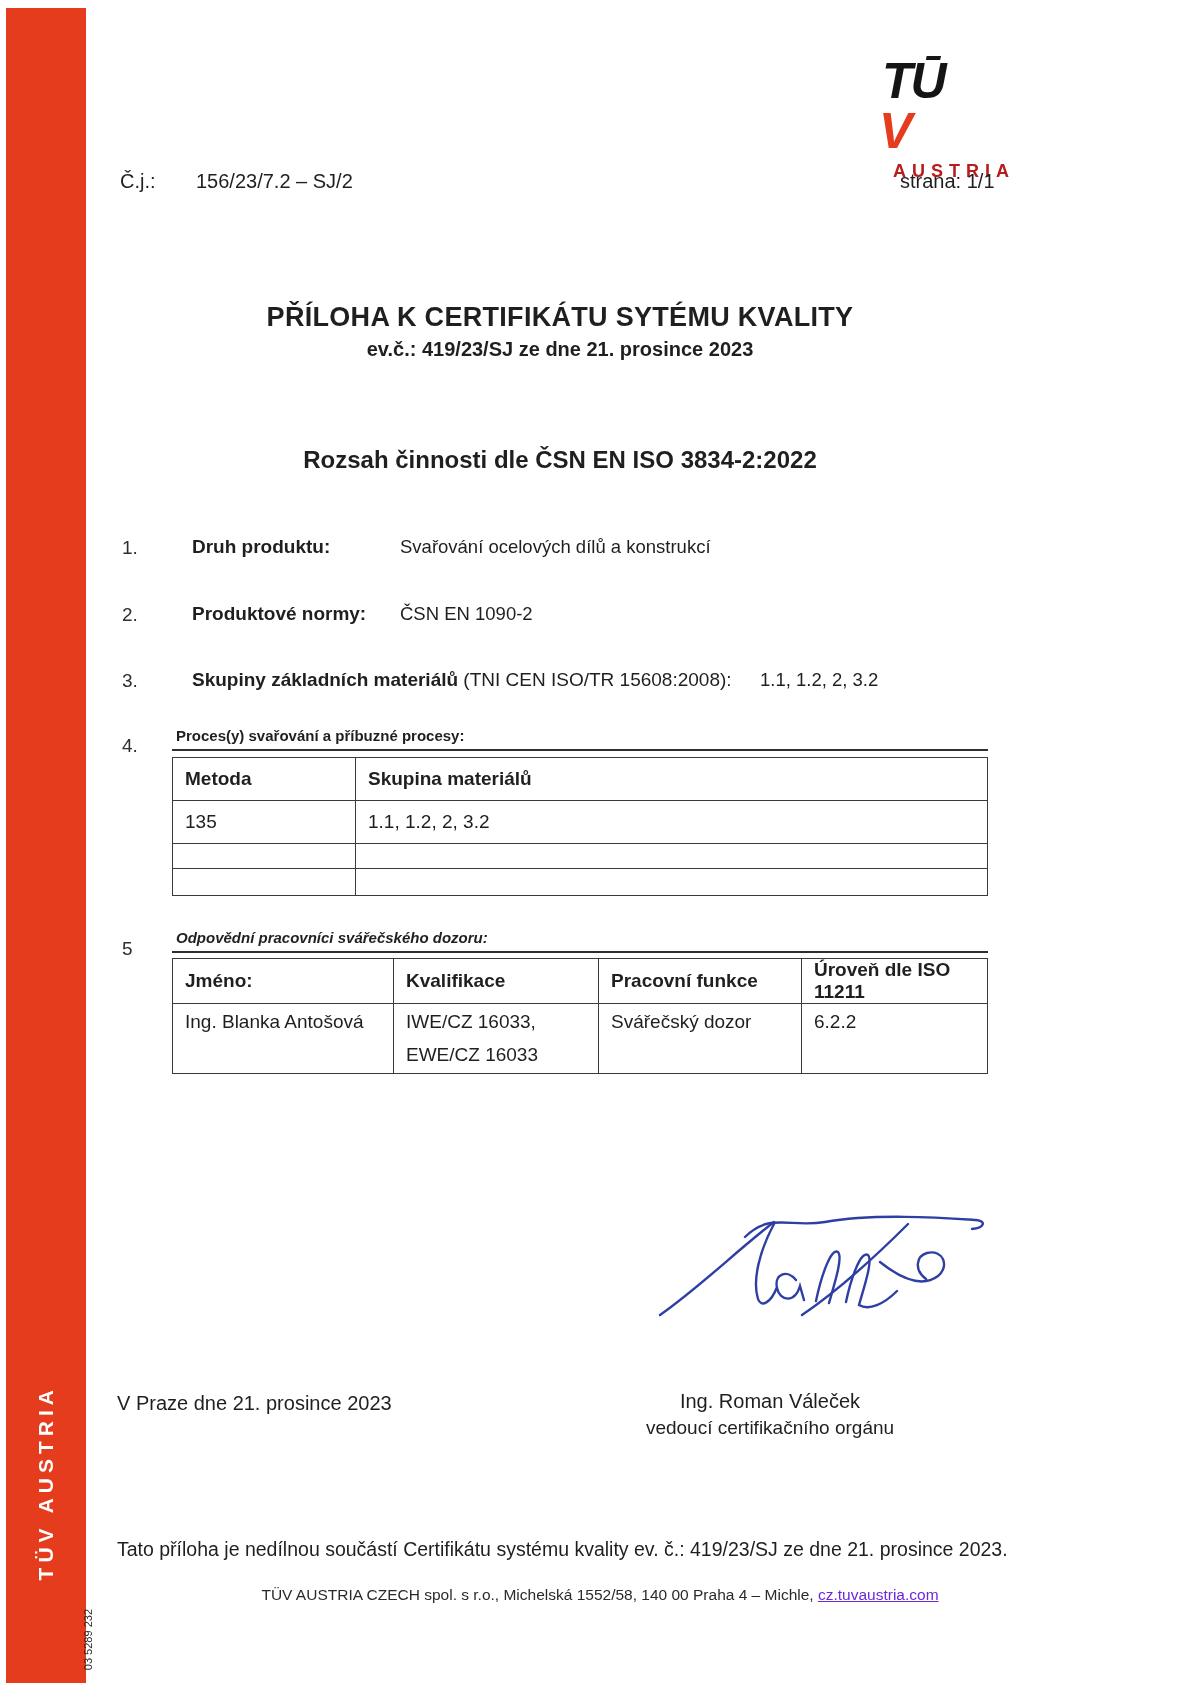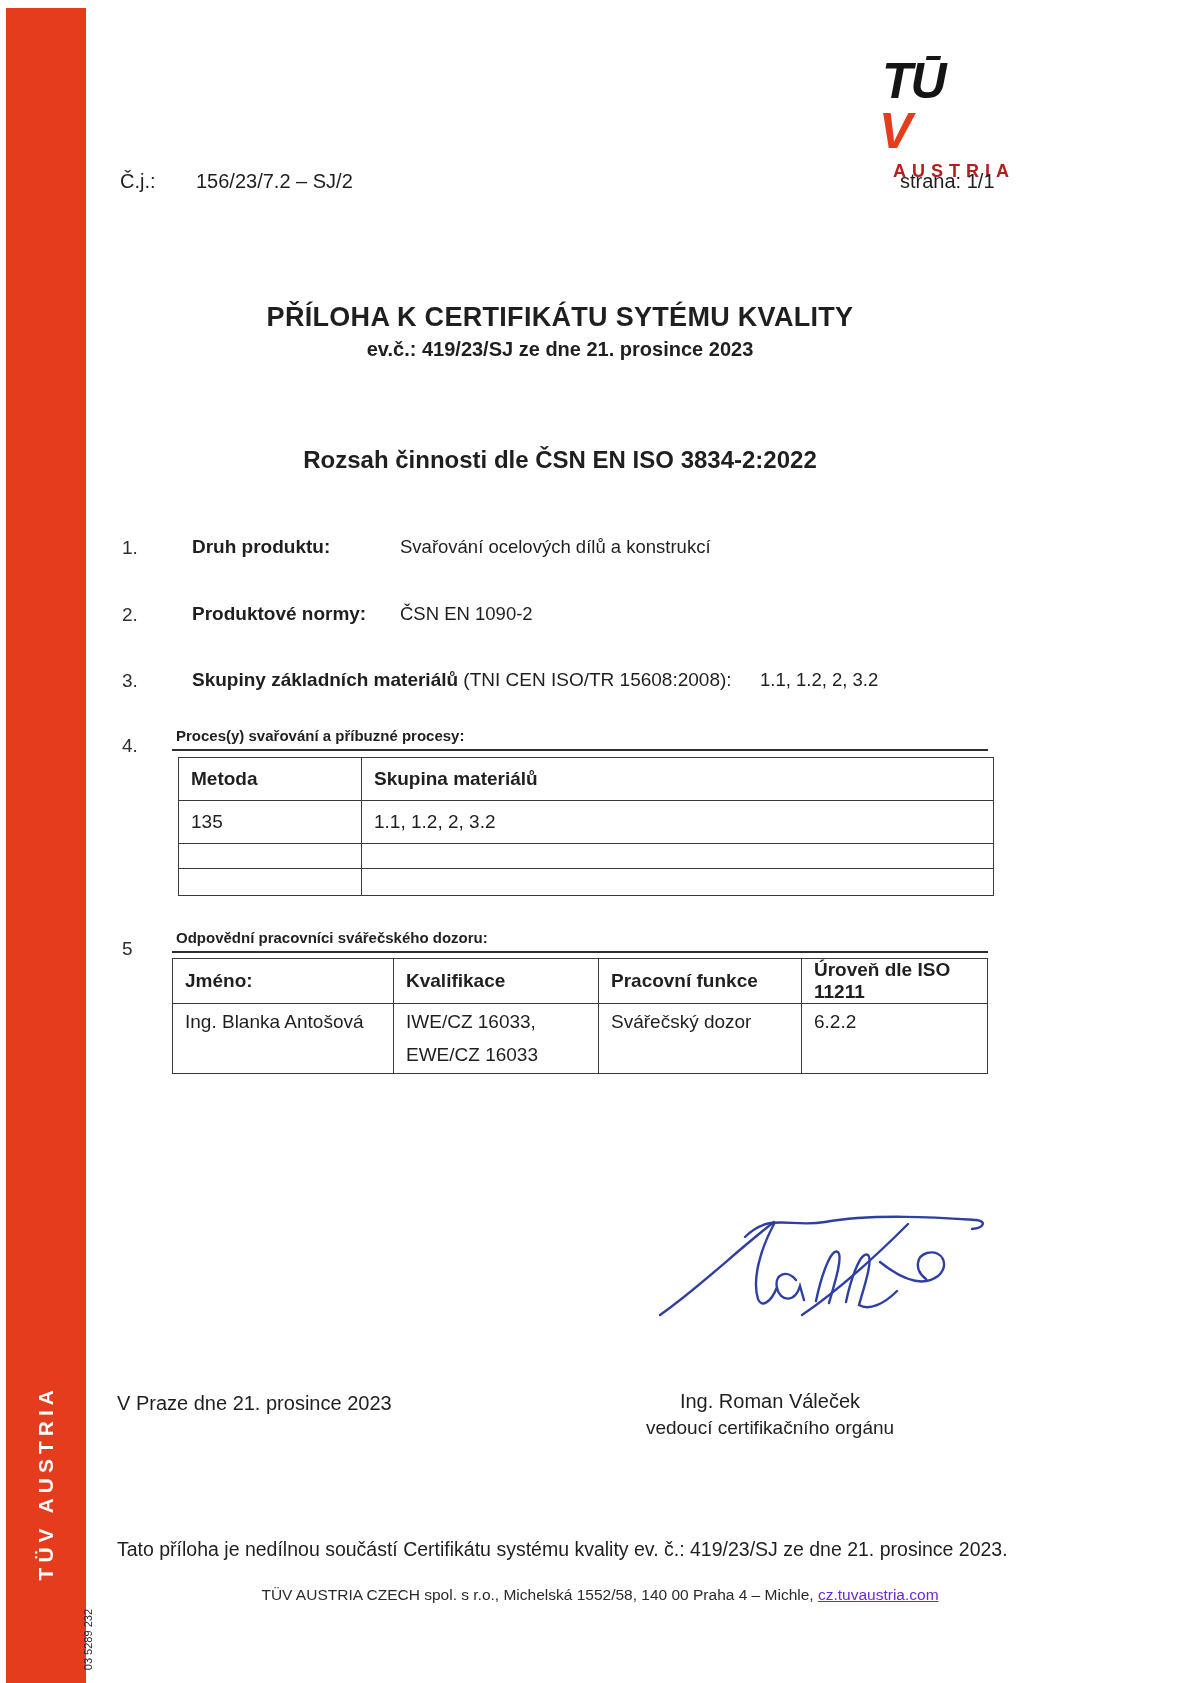--- a/index.html
+++ b/index.html
@@ -33,21 +33,21 @@
   .lbl{left:192px;font-size:19px;font-weight:bold;}
   .lbl .plain{font-weight:normal;}
   .val{font-size:18.5px;}
   
   .sechead{left:172px;width:816px;border-bottom:2px solid #2f2f2f;padding-bottom:5px;font-size:15px;font-weight:bold;}
   .sechead span{padding-left:4px;}
   
   table.doc{border-collapse:collapse;position:absolute;background:#fff;}
   table.doc td{border:1.3px solid #3a3a3a;font-size:19px;padding:0 12px;vertical-align:middle;}
   table.doc td.hd{font-weight:bold;}
-  .t1{left:172px;top:757px;width:816px;margin-left:6px;}
+  .t1{left:172px;top:757px;width:816px;}
   .t1 .c1{width:158px;}
   .t1 tr.r-head td{height:42px;}
   .t1 tr.r-data td{height:42px;}
   .t1 tr.r-empty1 td{height:24px;}
   .t1 tr.r-empty2 td{height:26px;}
   .t2{left:172px;top:958px;width:816px;}
   .t2 .c1{width:196px;} .t2 .c2{width:180px;} .t2 .c3{width:178px;}
   .t2 tr.r-head td{height:40px;}
   .t2 tr.r-data td{height:62px;vertical-align:top;padding-top:7px;}
   .qline2{margin-top:11px;}
@@ -124,21 +124,21 @@
       <td></td>
     </tr>
     <tr class="r-empty2">
       <td></td>
       <td></td>
     </tr>
   </tbody>
     </table>
 
   <div class="abs num" style="top:938px;">5</div>
-  <div class="abs sechead" style="top:929px;">
+  <div class="abs sechead" style="top:929px;font-style:italic;">
     <span>Odpovědní pracovníci svářečského dozoru:</span>
   </div>
   <table class="doc t2">
     <tbody>
         <tr class="r-head">
       <td class="hd c1">Jméno:</td>
       <td class="hd c2">Kvalifikace</td>
       <td class="hd c3">Pracovní funkce</td>
       <td class="hd">Úroveň dle ISO 11211</td>
     </tr>

